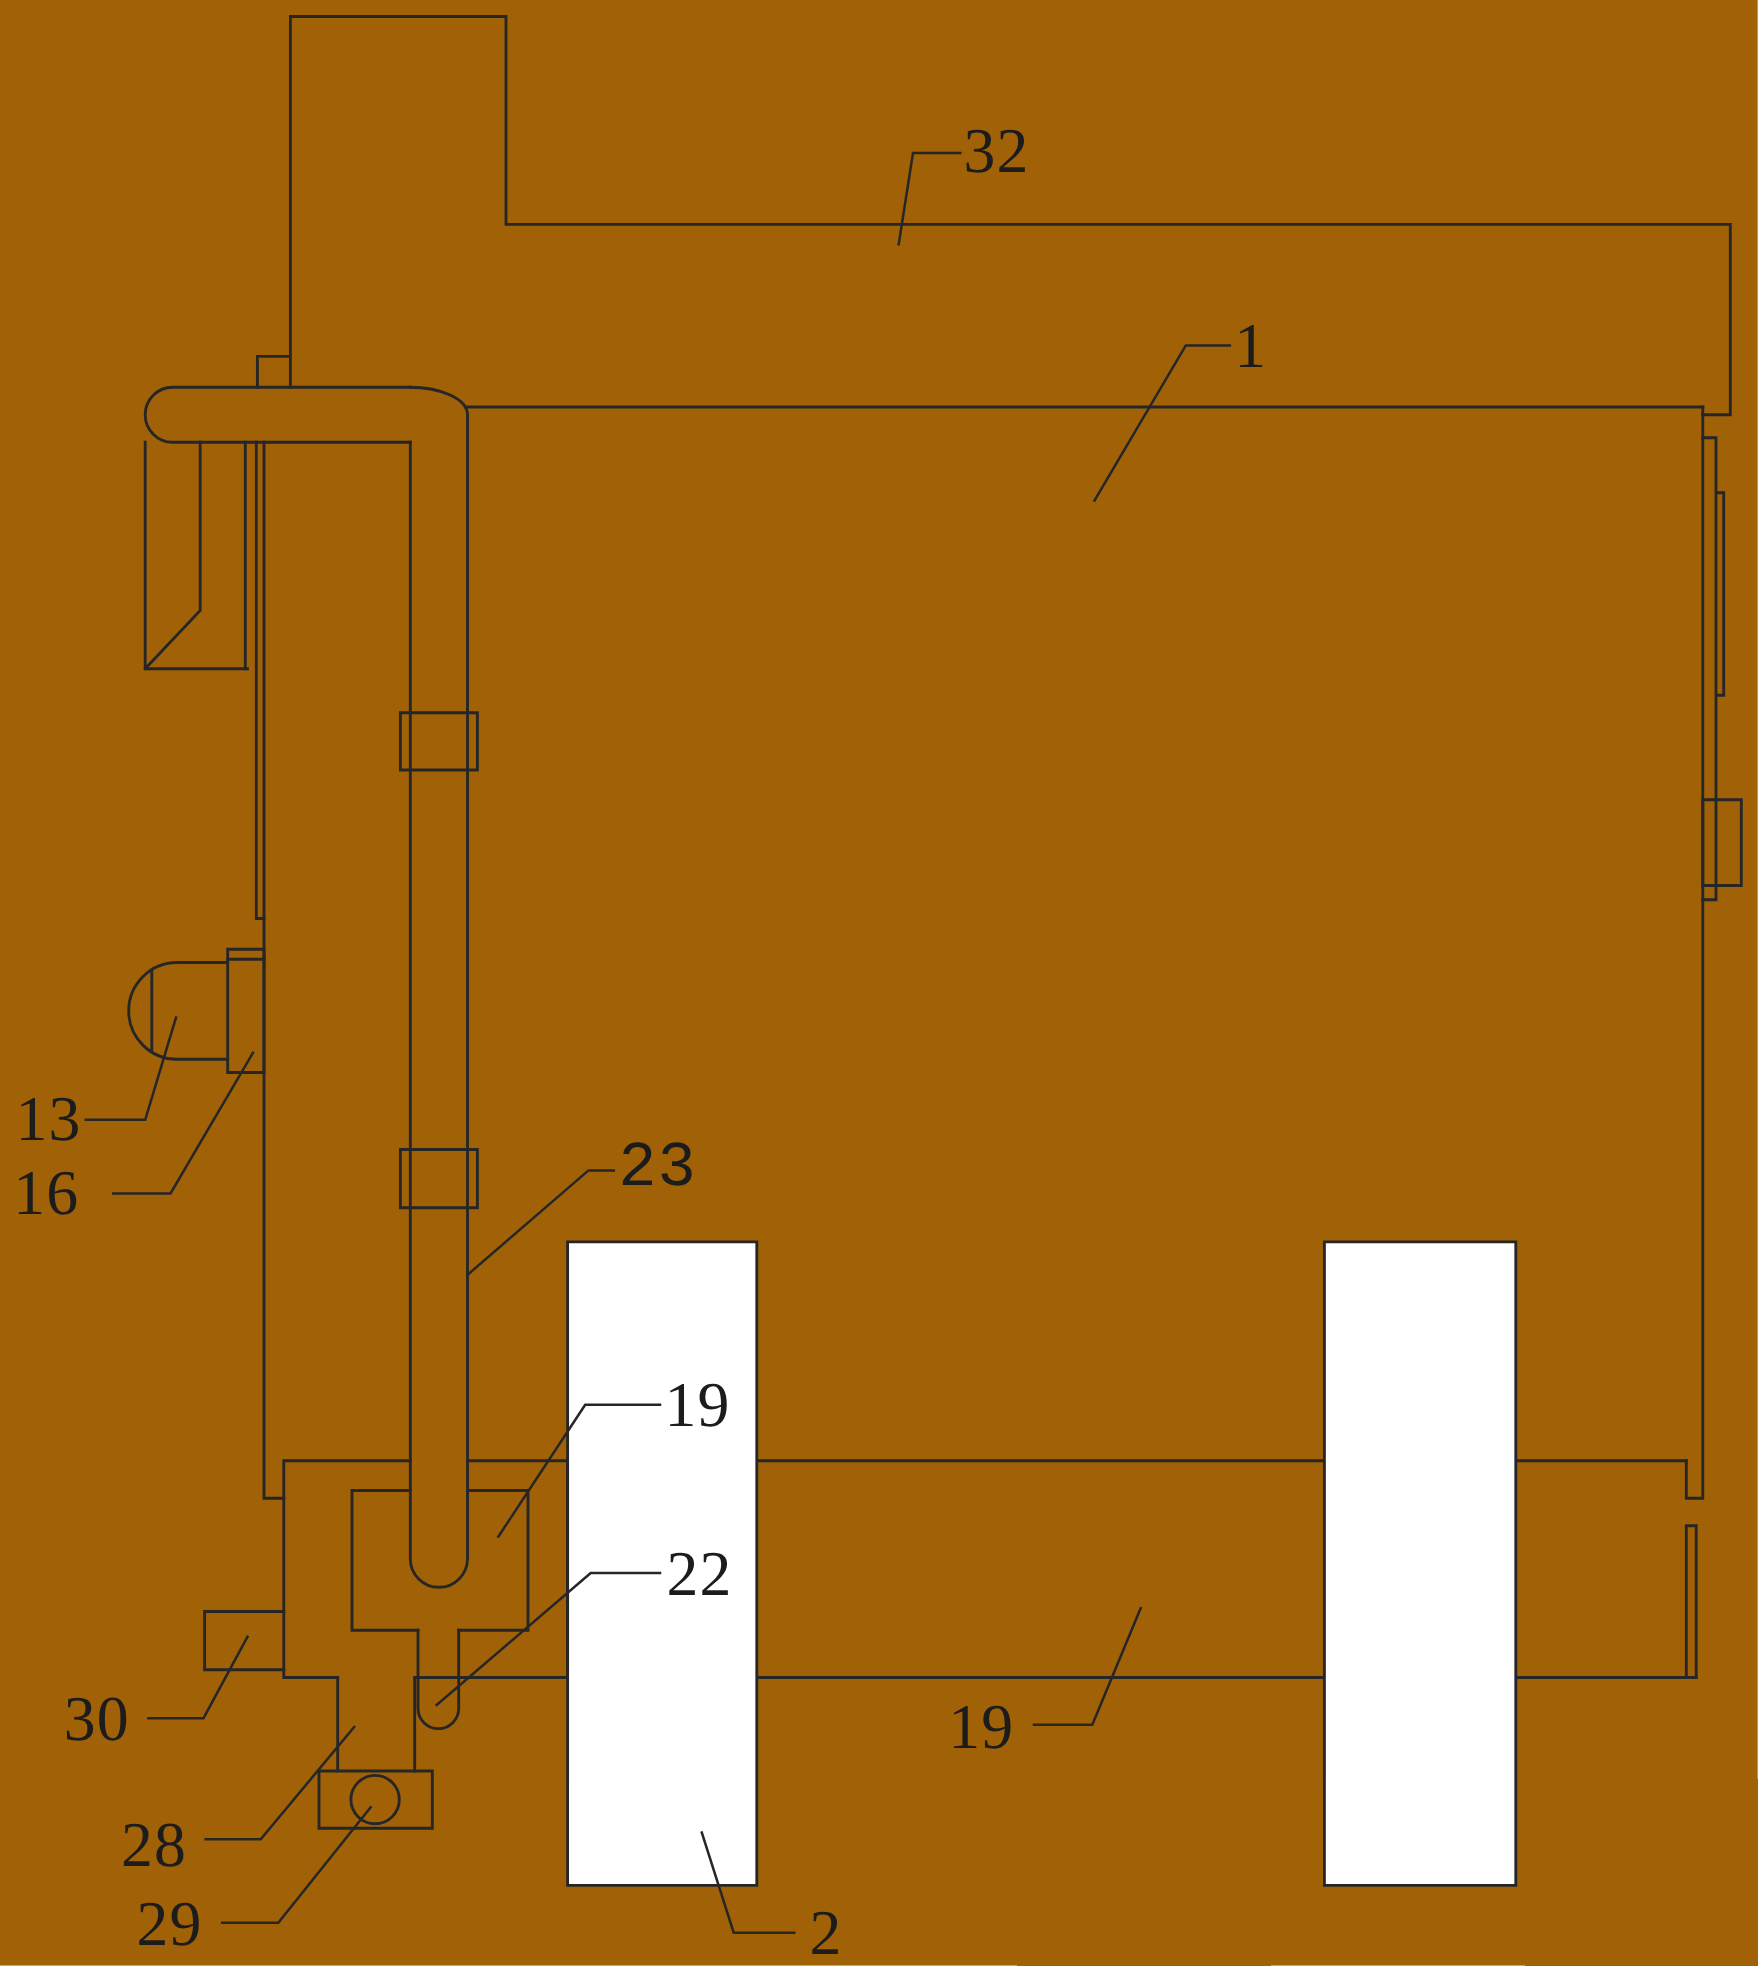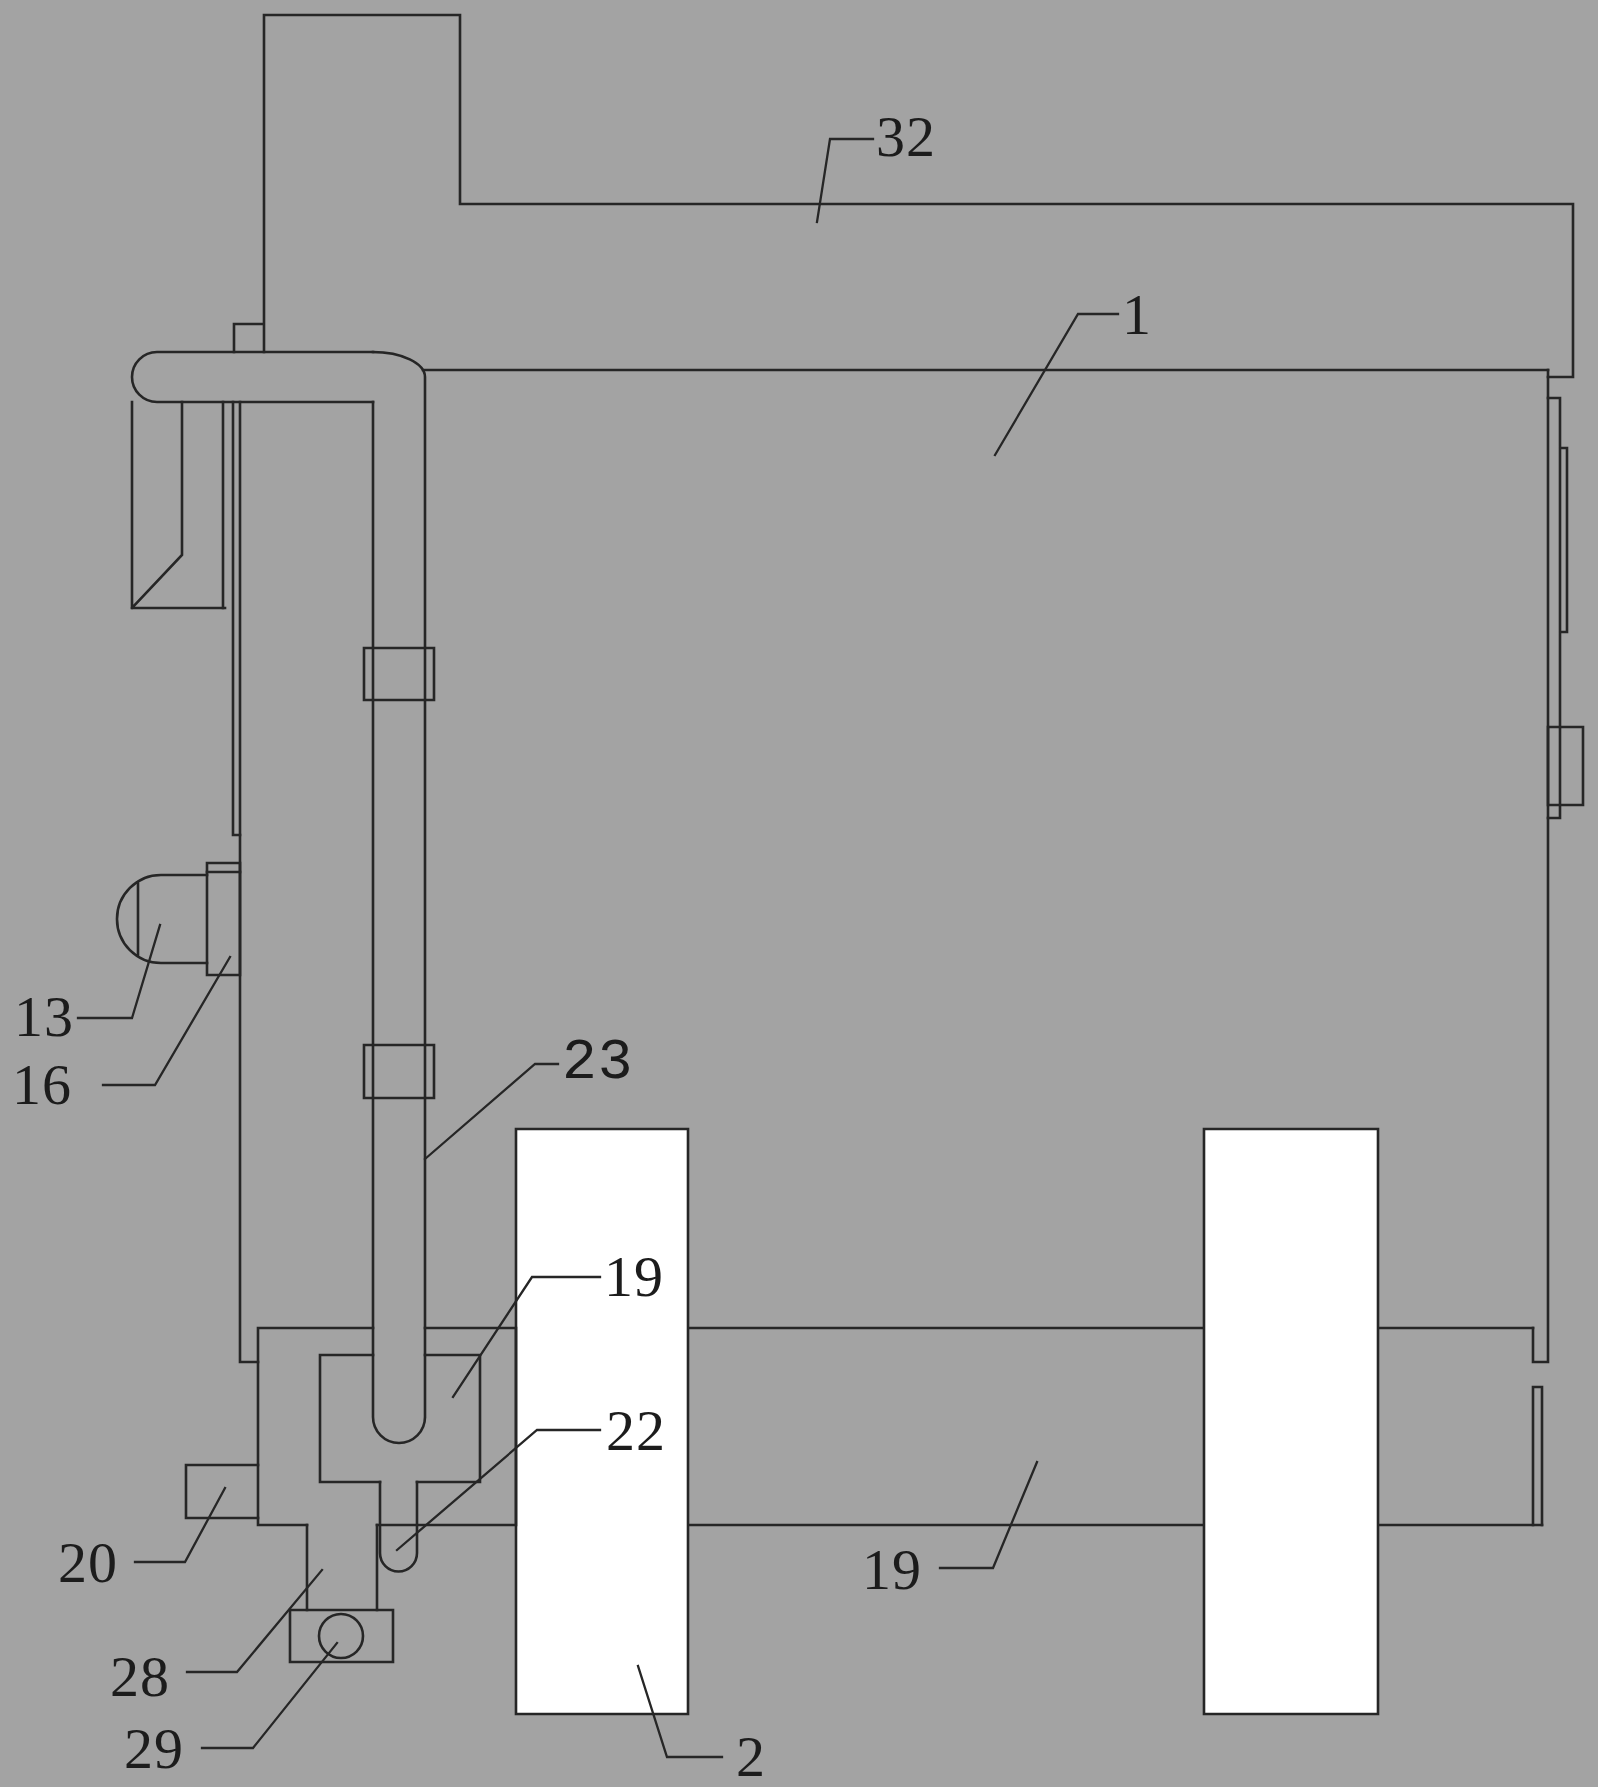--- a/index.html
+++ b/index.html
@@ -1,19 +1,19 @@
 <!DOCTYPE html>
 <html><head>
 <meta charset="utf-8">
 <style>
   html,body{margin:0;padding:0;background:#fff;}
   .canvas{
     position:relative;
     width:1598px;height:1787px;
-    background:#a3a3a3;
+    background:#a16207;
     font-family:"Liberation Serif","DejaVu Serif",serif;
     overflow:hidden;
   }
   .canvas svg{position:absolute;left:0;top:0;}
   .callout{
     position:absolute;
     color:#1c1c1c;
     font-size:58px;
     line-height:1;
     letter-spacing:1px;
@@ -88,19 +88,19 @@
     </g>
   </svg>
 
   <div class="callout" style="left:876px;top:108px;">32</div>
   <div class="callout" style="left:1122px;top:286px;">1</div>
   <div class="callout" style="left:14px;top:988px;">13</div>
   <div class="callout" style="left:12px;top:1056px;">16</div>
   <div class="callout" style="left:562px;top:1034px;font-family:Liberation Mono, monospace;">23</div>
   <div class="callout" style="left:604px;top:1248px;">19</div>
   <div class="callout" style="left:606px;top:1402px;">22</div>
-  <div class="callout" style="left:58px;top:1534px;">20</div>
+  <div class="callout" style="left:58px;top:1534px;">30</div>
   <div class="callout" style="left:110px;top:1648px;text-align:right;">28</div>
   <div class="callout" style="left:124px;top:1720px;">29</div>
   <div class="callout" style="left:862px;top:1541px;">19</div>
   <div class="callout" style="left:736px;top:1728px;">2</div>
 
 </div>
 
 </body></html>

